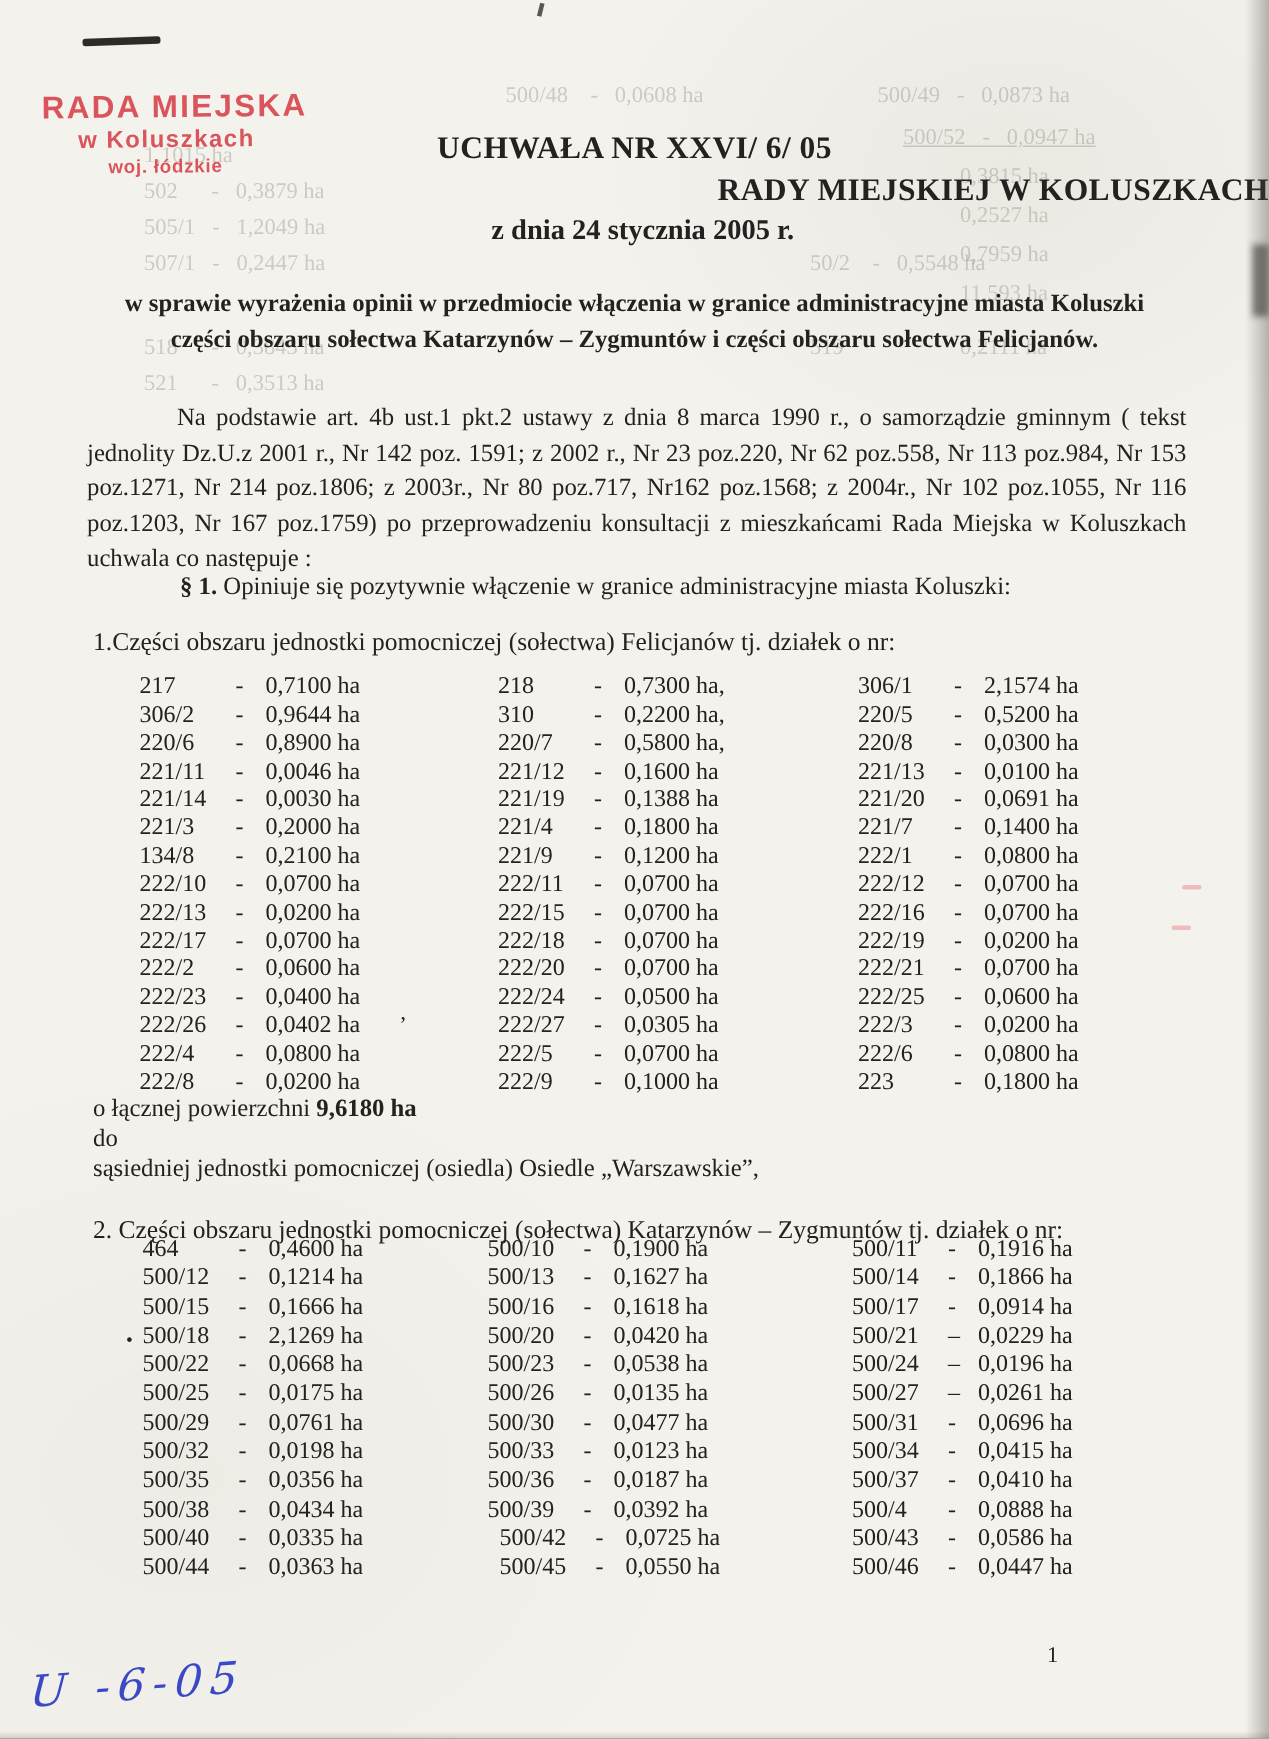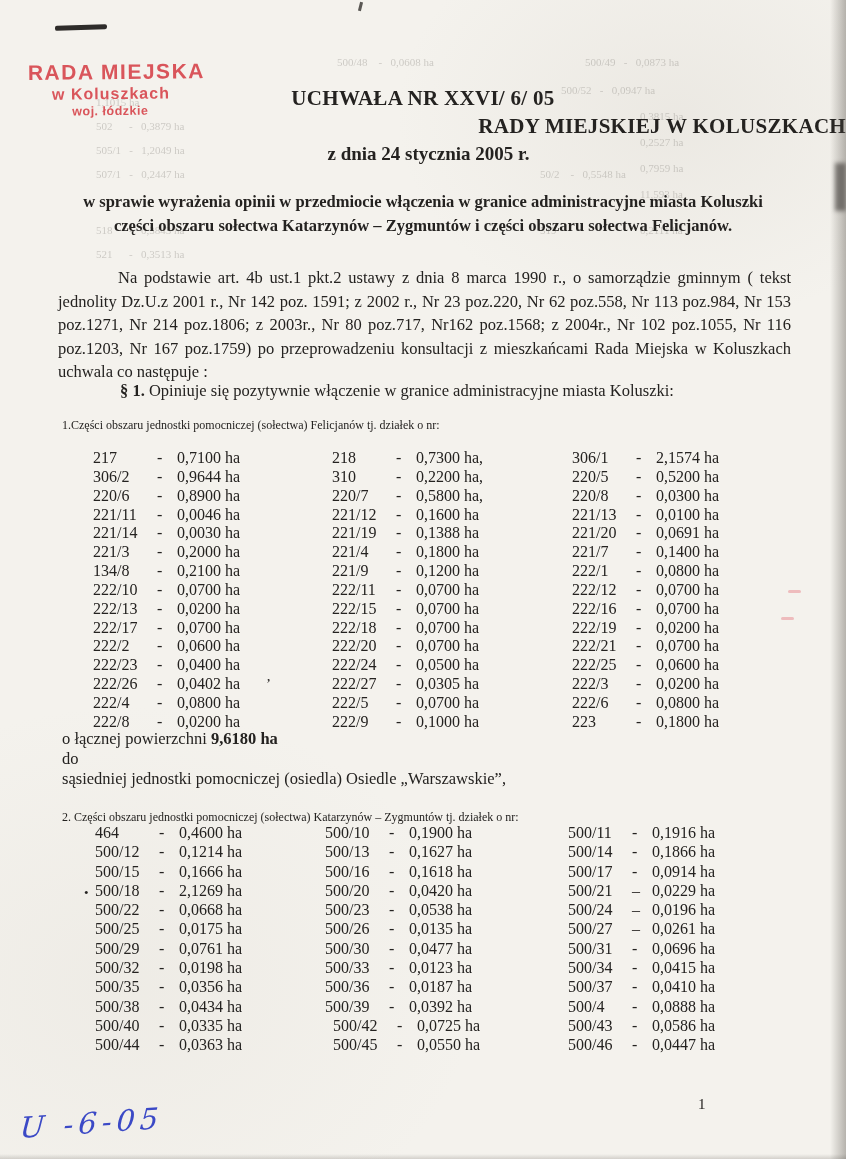--- a/index.html
+++ b/index.html
@@ -17,42 +17,42 @@
   .abs{position:absolute;}
   
   .edge-right{right:0;top:0;bottom:0;width:16px;background:linear-gradient(to right, rgba(0,0,0,0), rgba(80,75,68,0.38));}
   .edge-right-blob{right:0;top:163px;width:11px;height:48px;background:rgba(45,42,38,0.55);filter:blur(2px);}
   .edge-bottom{left:0;right:0;bottom:0;height:5px;background:linear-gradient(to bottom, rgba(0,0,0,0), rgba(60,55,50,0.18));}
   .mark-topleft{left:55px;top:25px;width:52px;height:5px;background:#2e2c2a;transform:rotate(-2deg);border-radius:2px;}
   .mark-topcenter{left:359px;top:2px;width:3px;height:9px;background:#5a5854;transform:rotate(14deg);}
   .red-dash{width:13px;height:3px;background:rgba(225,90,100,0.35);border-radius:2px;}
 
   
-  .ghost{position:absolute;font-size:11px;color:#8d8a84;opacity:.38;white-space:pre;font-family:"Liberation Serif",serif;}
+  .ghost{position:absolute;font-size:15px;color:#8d8a84;opacity:.38;white-space:pre;font-family:"Liberation Serif",serif;}
 
   
   .stamp{left:28px;top:60px;transform:rotate(-0.6deg);font-family:"Liberation Sans",sans-serif;font-weight:bold;opacity:.93;}
   .stamp-l1{font-size:21px;letter-spacing:1.5px;}
   .stamp-l2{font-size:16px;letter-spacing:1px;margin:1px 0 0 24px;}
   .stamp-l3{font-size:12.5px;letter-spacing:.5px;margin:1px 0 0 44px;}
 
   
   .title{left:0;top:86px;width:846px;text-align:center;font-weight:bold;}
   .title-l1{font-size:21px;letter-spacing:.3px;font-family:Liberation Serif, serif;}
   .title-l2{font-size:21px;letter-spacing:.3px;margin-top:3px;text-align:right;}
   .title-l3{font-size:19px;margin-top:4px;margin-left:11px;}
 
   .subject{left:73px;top:190px;width:700px;text-align:center;font-weight:bold;font-size:16.5px;line-height:24px;}
 
   .preamble{left:58px;top:266px;width:733px;font-size:16.5px;line-height:23.5px;text-align:justify;text-indent:60px;}
 
   .par1{left:60px;top:381px;font-size:16.5px;}
   .par1 .plabel{font-weight:bold;margin-left:60px;}
 
-  .list-intro{left:62px;font-size:12px;}
+  .list-intro{left:62px;font-size:17px;}
 
   .parcel-table{position:absolute;display:flex;}
   .parcel-col{display:flex;flex-direction:column;}
   .parcel-row{display:flex;align-items:baseline;font-size:16px;position:relative;}
   #table1 .parcel-row{height:18.85px;line-height:18.85px;}
   #table2 .parcel-row{height:19.3px;line-height:19.3px;}
   #table1 .parcel-col:nth-child(1){width:239px;}
   #table1 .parcel-col:nth-child(2){width:240px;}
   #table1 .parcel-col:nth-child(3){width:230px;}
   #table2 .parcel-col:nth-child(1){width:230px;}
@@ -77,21 +77,21 @@
 </head>
 <body>
 
 <div id="page">
 
   <div class="abs mark-topleft"></div>
   <div class="abs mark-topcenter"></div>
   <div id="ghost-layer">
       <span class="ghost" style="left: 337px; top: 56px;">500/48    -   0,0608 ha</span>
       <span class="ghost" style="left: 585px; top: 56px;">500/49   -   0,0873 ha</span>
-      <span class="ghost" style="left: 561px; top: 84px;">500/52   -   0,0947 ha</span>
+      <span class="ghost" style="left: 602px; top: 84px; text-decoration: underline;">500/52   -   0,0947 ha</span>
       <span class="ghost" style="left: 96px; top: 96px;">1,1015 ha</span>
       <span class="ghost" style="left: 640px; top: 110px;">0,3815 ha</span>
       <span class="ghost" style="left: 96px; top: 120px;">502      -   0,3879 ha</span>
       <span class="ghost" style="left: 640px; top: 136px;">0,2527 ha</span>
       <span class="ghost" style="left: 96px; top: 144px;">505/1   -   1,2049 ha</span>
       <span class="ghost" style="left: 640px; top: 162px;">0,7959 ha</span>
       <span class="ghost" style="left: 96px; top: 168px;">507/1   -   0,2447 ha</span>
       <span class="ghost" style="left: 540px; top: 168px;">50/2    -   0,5548 ha</span>
       <span class="ghost" style="left: 640px; top: 188px;">11,593 ha</span>
       <span class="ghost" style="left: 96px; top: 224px;">518      -   0,3843 ha</span>

